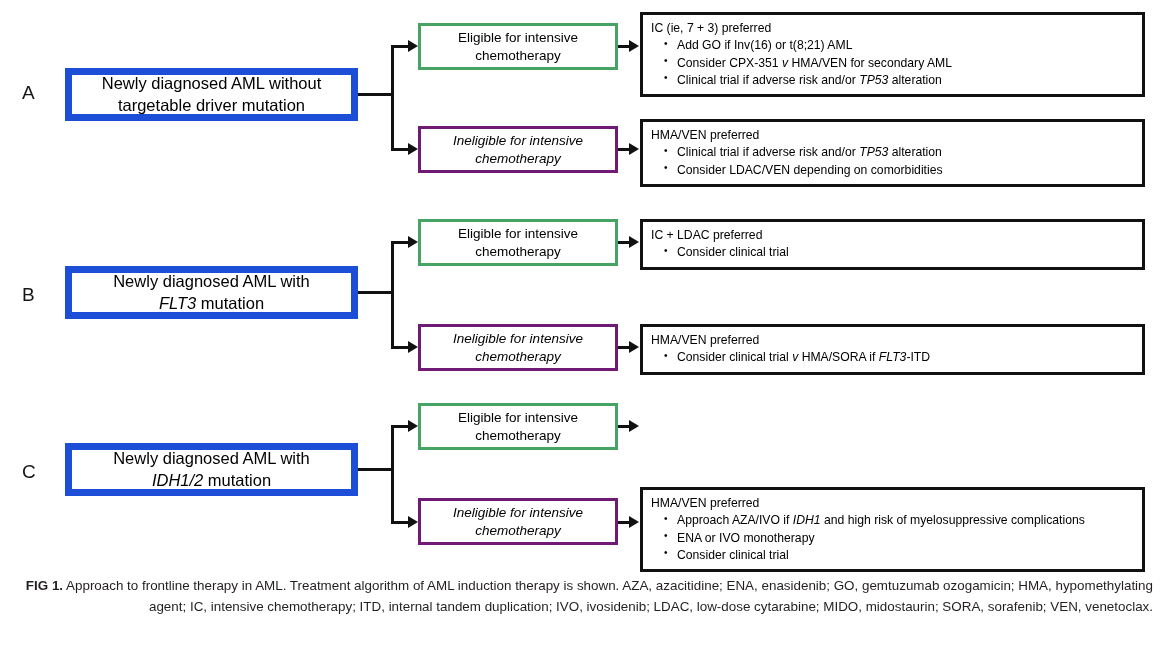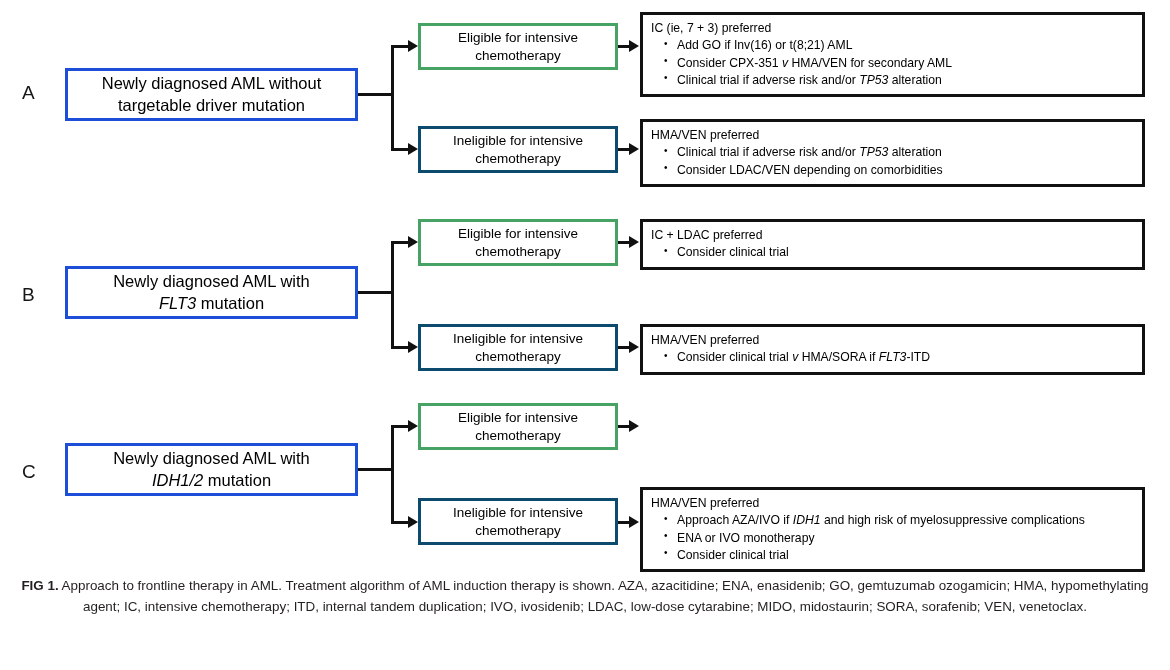--- a/index.html
+++ b/index.html
@@ -29,21 +29,21 @@
     color: #161616;
     font-family: "Liberation Sans", sans-serif;
   }
 
   
   .src-box {
     position: absolute;
     left: 65px;
     width: 293px;
     height: 53px;
-    border: 3px solid #1d4ed8;
+    border: 7px solid #1d4ed8;
     background: #ffffff;
     display: flex;
     align-items: center;
     justify-content: center;
     text-align: center;
     font-size: 16.5px;
     line-height: 1.28;
     padding: 0 6px;
   }
   .src-box .txt { display: block; }
@@ -57,21 +57,21 @@
     height: 47px;
     background: #ffffff;
     display: flex;
     align-items: center;
     justify-content: center;
     text-align: center;
     font-size: 13.5px;
     line-height: 1.3;
   }
   .elig-box.green { border: 3px solid #46a364; justify-content: center; }
-  .elig-box.red   { border: 3px solid #0c4a6e; }
+  .elig-box.red   { border: 3px solid #701a75; font-style: italic; }
 
   
   .out-box {
     position: absolute;
     left: 640px;
     width: 505px;
     border: 3px solid #111111;
     background: #ffffff;
     padding: 5px 7px 5px 8px;
     font-size: 12.2px;
@@ -112,21 +112,21 @@
   
   #caption {
     position: absolute;
     left: 17px;
     top: 576px;
     width: 1136px;
     font-family: "Liberation Sans", sans-serif;
     font-size: 13.4px;
     line-height: 1.56;
     color: #231f20;
-    text-align: center;
+    text-align: right;
   }
   #caption b { font-weight: bold; }
 </style>
 </head>
 <body>
 
 <div id="figure">
 
   <div class="panel-letter" style="left:22px; top:83px;">A</div>
 

